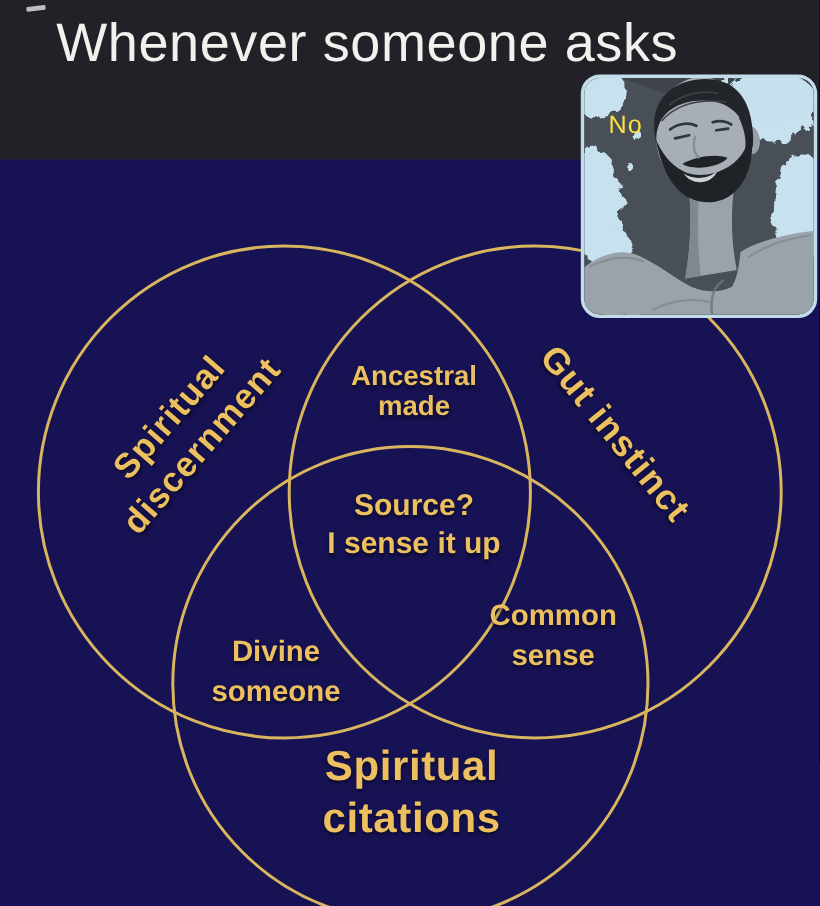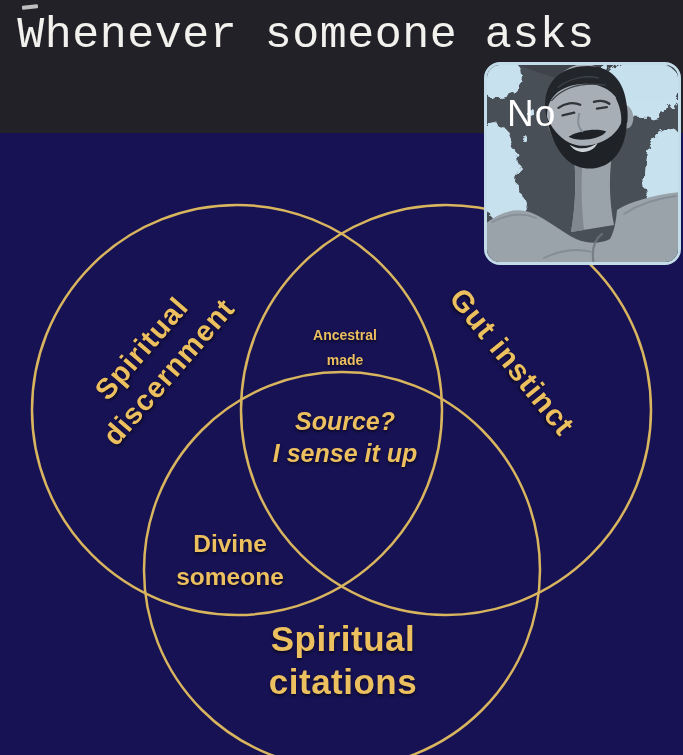--- a/index.html
+++ b/index.html
@@ -3,35 +3,35 @@
 <meta charset="utf-8">
 <style>
   html,body{margin:0;padding:0;background:#000;}
   .canvas{
     position:relative;width:683px;height:755px;overflow:hidden;
     background:#171253;font-family:"Liberation Sans",sans-serif;
   }
   .header{position:absolute;left:0;top:0;width:683px;height:133px;background:#212127;}
   .corner-mark{position:absolute;left:22px;top:5px;width:16px;height:4px;background:#d9dadb;opacity:.85;transform:rotate(-7deg);border-radius:1px;}
   .title-block{position:absolute;left:0;top:10px;width:612px;text-align:center;
-    font-family:Liberation Mono, monospace;color:#f2f1ed;font-size:45px;line-height:52px;font-weight:400;letter-spacing:.5px;}
+    font-family:Liberation Sans, sans-serif;color:#f2f1ed;font-size:45px;line-height:52px;font-weight:400;letter-spacing:.5px;}
   .venn-svg{position:absolute;left:0;top:0;}
   .lbl{position:absolute;color:#ecbf5f;font-weight:700;text-align:center;white-space:nowrap;
     text-shadow:0 2px 3px rgba(0,0,0,.55);transform:translate(-50%,-50%);}
   .lbl-spiritual{left:155px;top:360px;font-size:29px;line-height:36px;letter-spacing:1px;transform:translate(-50%,-50%) rotate(-49deg);}
   .lbl-gut{left:512px;top:362px;font-size:30px;letter-spacing:1px;transform:translate(-50%,-50%) rotate(51deg);}
-  .lbl-ancestral{left:345px;top:326px;font-size:14px;line-height:25px;margin-top:22px;}
-  .lbl-source{left:345px;top:437px;font-size:25px;line-height:32px;font-style:italic;}
+  .lbl-ancestral{left:345px;top:326px;font-size:23px;line-height:25px;}
+  .lbl-source{left:345px;top:437px;font-size:25px;line-height:32px;}
   .lbl-divine{left:230px;top:560px;font-size:24.5px;line-height:33px;}
   .lbl-common{left:461px;top:530px;font-size:24.5px;line-height:33px;}
   .lbl-anecdotal{left:343px;top:660px;font-size:35px;line-height:43px;letter-spacing:.5px;}
   .chad-box{position:absolute;left:484px;top:62px;width:197px;height:203px;box-sizing:border-box;
     border:3px solid #c3dcea;border-radius:16px;overflow:hidden;background:#494f57;z-index:5;}
   .chad-box svg{position:absolute;left:-3px;top:-3px;}
-  .no-label{position:absolute;left:20px;top:28px;color:#ffffff;font-size:37px;letter-spacing:1px;z-index:6;}
+  .no-label{position:absolute;left:20px;top:28px;color:#fde047;font-size:21px;letter-spacing:1px;z-index:6;}
 </style>
 </head>
 <body>
 
 <div class="canvas">
 
   <div class="header">
     <div class="corner-mark"></div>
   </div>
 
@@ -64,20 +64,24 @@
   <div class="lbl lbl-source">
     <div>Source?</div>
     <div>I sense it up</div>
   </div>
 
   <div class="lbl lbl-divine">
     <div>Divine</div>
     <div>someone</div>
   </div>
 
+  <div class="lbl lbl-common">
+    <div>Common</div>
+    <div>sense</div>
+  </div>
 
   <div class="lbl lbl-anecdotal">
     <div>Spiritual</div>
     <div>citations</div>
   </div>
 
   <div class="chad-box">
     <svg width="197" height="203" viewBox="0 0 197 203">
       <defs>
         <filter id="rough" x="-20%" y="-20%" width="140%" height="140%">

